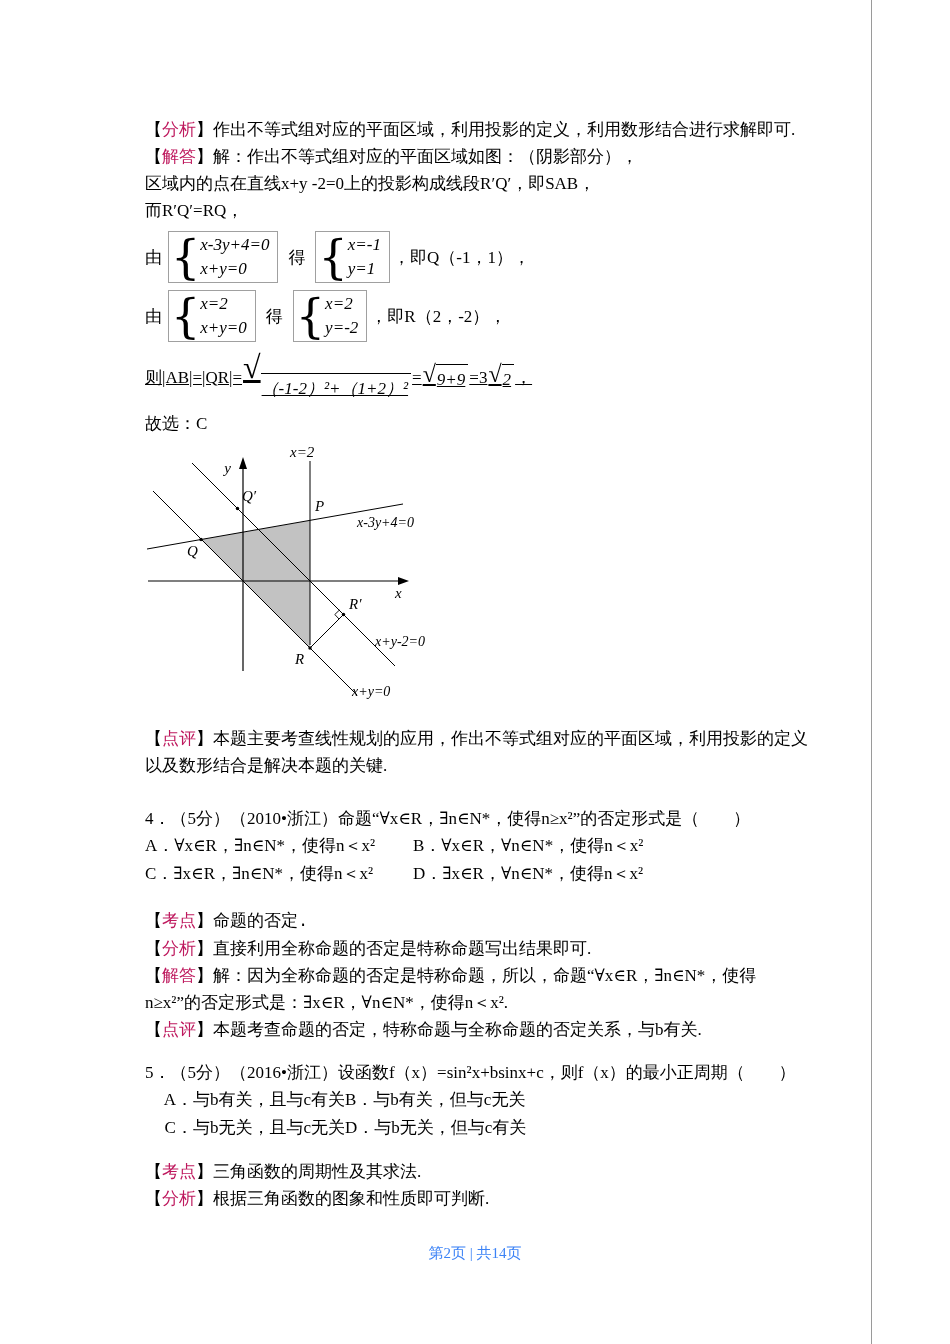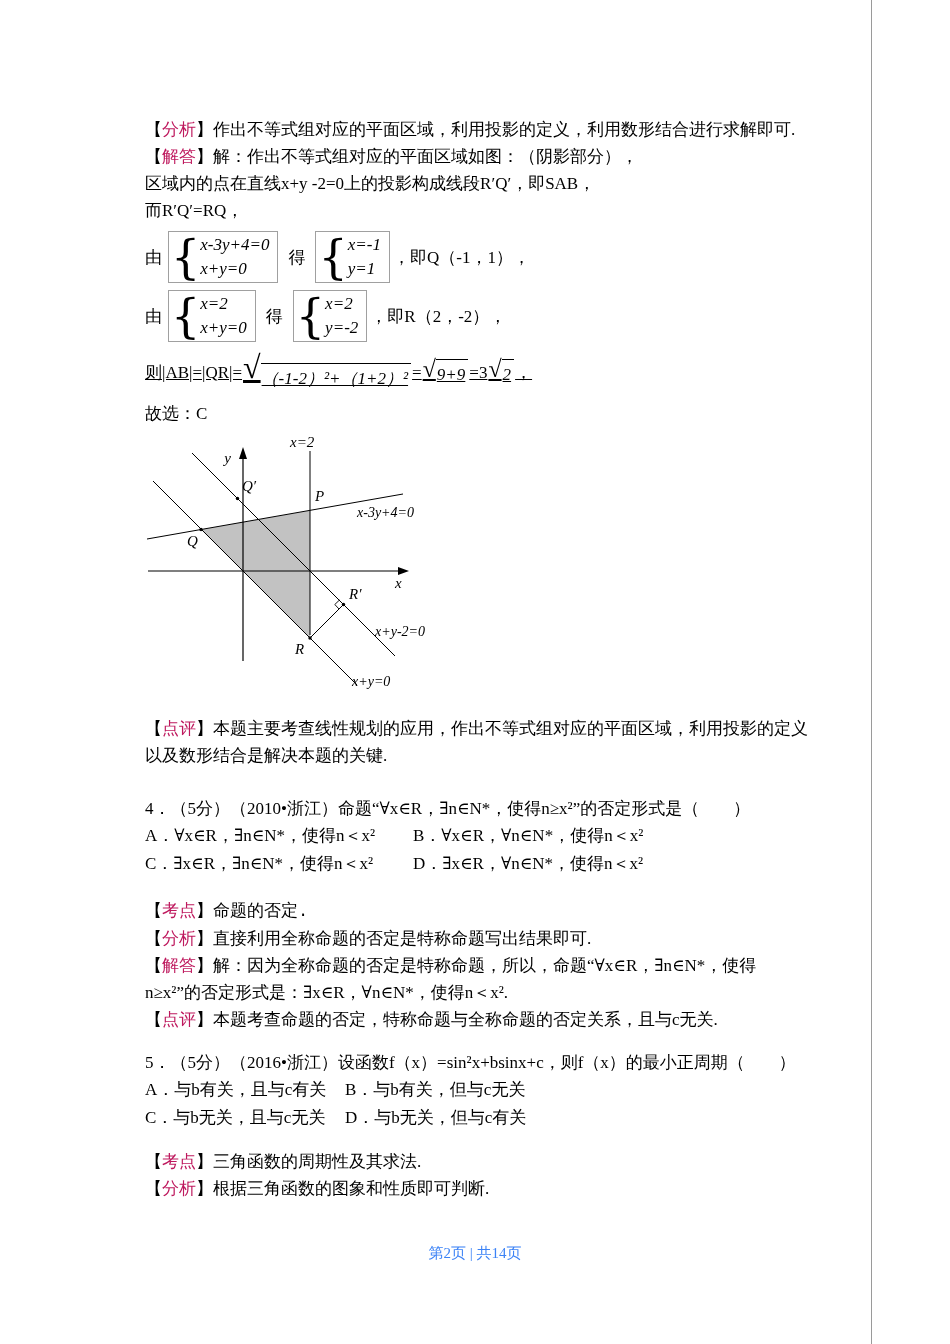--- a/index.html
+++ b/index.html
@@ -35,25 +35,25 @@
   .brace { font-family:"DejaVu Serif",serif; font-size:46px; line-height:48px; }
   .brace::before { content:"{"; }
   .stack { display:flex; flex-direction:column; font-style:italic; }
   .stack span { line-height:24px; white-space:nowrap; }
   
   .sqrt { display:inline-flex; align-items:flex-start; font-style:italic; margin:0 1px; }
   .radical { font-size:24px; line-height:24px; font-style:normal; }
   .radical::before { content:"√"; }
   .radicand { border-top:1.5px solid #000; margin-top:2px; padding:1px 3px 0 1px; white-space:nowrap; }
   .sqrt.big .radical { font-size:32px; line-height:30px; }
-  .sqrt.big .radicand { margin-top:11px; }
+  .sqrt.big .radicand { margin-top:21px; }
   
   .opt-row { display:flex; line-height:28px; }
   .opt-row.q4 .opt-a { width:268px; }
-  .opt-row.q5 .opt-a { width:200px; }
+  .opt-row.q5 .opt-a { width:200px;text-align:right; }
   
   .figure { margin:6px 0 0 0; }
   .fig-text { font-family:"Liberation Serif","DejaVu Serif",serif; font-style:italic; font-size:15px; fill:#000; }
   .fig-text.sm { font-size:14px; }
   
   .mt14 { margin-top:14px; }
   .mt16 { margin-top:16px; }
   .mt20 { margin-top:20px;font-family:Liberation Mono, monospace; }
   .mt26 { margin-top:26px; }
   
@@ -183,21 +183,21 @@
     </div>
     <div class="opt-row q4">
       <span class="opt opt-a">C．∃x∈R，∃n∈N*，使得n＜x²</span>
       <span class="opt">D．∃x∈R，∀n∈N*，使得n＜x²</span>
     </div>
 
     <p class="line mt20"><span class="lbl"><span class="lbl-word">考点</span></span><span>命题的否定.</span></p>
     <p class="line"><span class="lbl"><span class="lbl-word">分析</span></span><span>直接利用全称命题的否定是特称命题写出结果即可.</span></p>
     <p class="line"><span class="lbl"><span class="lbl-word">解答</span></span><span>解：因为全称命题的否定是特称命题，所以，命题“∀x∈R，∃n∈N*，使得</span></p>
     <p class="line">n≥x²”的否定形式是：∃x∈R，∀n∈N*，使得n＜x².</p>
-    <p class="line"><span class="lbl"><span class="lbl-word">点评</span></span><span>本题考查命题的否定，特称命题与全称命题的否定关系，且与c无关.</span></p>
+    <p class="line"><span class="lbl"><span class="lbl-word">点评</span></span><span>本题考查命题的否定，特称命题与全称命题的否定关系，与b有关.</span></p>
 
     <p class="line mt16">5．（5分）（2016•浙江）设函数f（x）=sin²x+bsinx+c，则f（x）的最小正周期（　　）</p>
     <div class="opt-row q5">
       <span class="opt opt-a">A．与b有关，且与c有关</span>
       <span class="opt">B．与b有关，但与c无关</span>
     </div>
     <div class="opt-row q5">
       <span class="opt opt-a">C．与b无关，且与c无关</span>
       <span class="opt">D．与b无关，但与c有关</span>
     </div>

